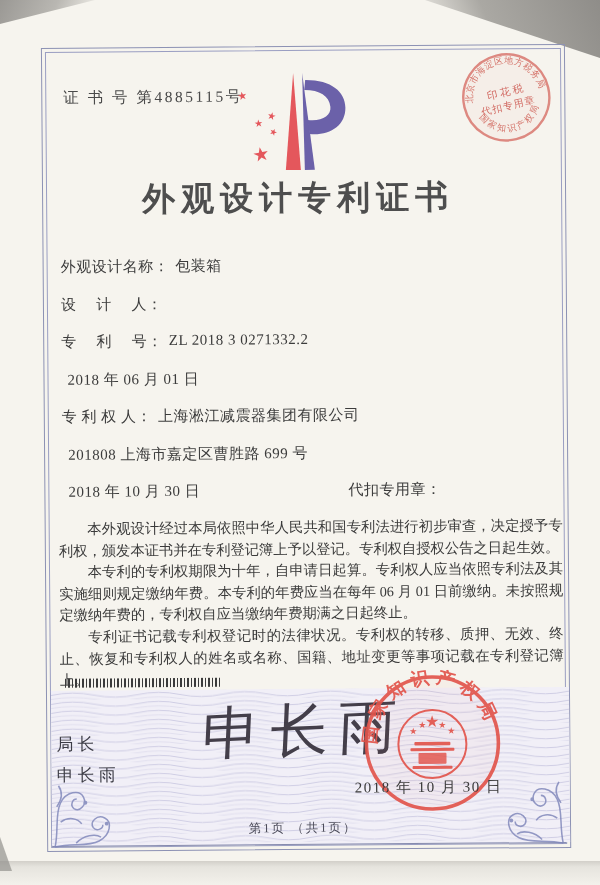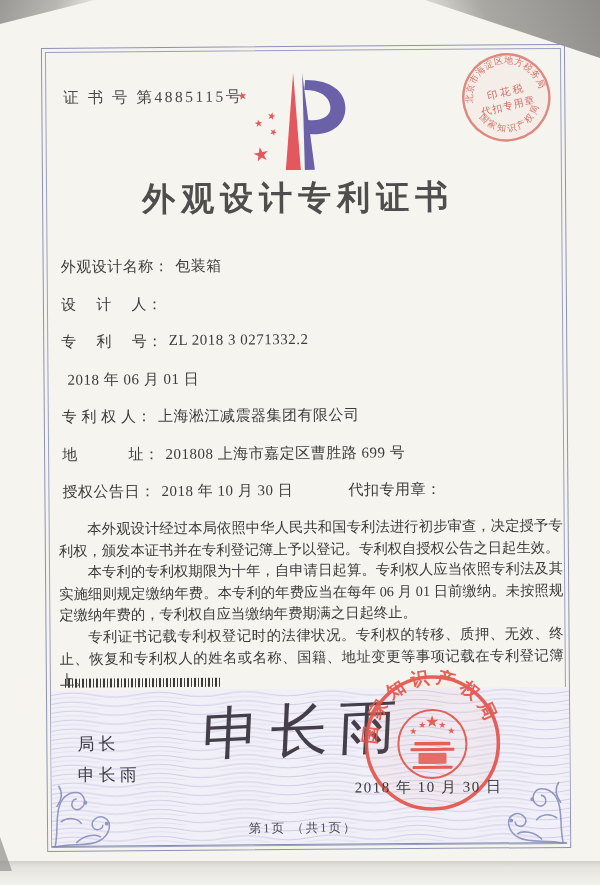--- a/index.html
+++ b/index.html
@@ -56,21 +56,21 @@
   .legal p { text-indent:2em; }
 
   
   .barcode { position:absolute; left:63px; top:677px; width:156px; height:9px;
     background:repeating-linear-gradient(90deg,#3b3b3b 0 1.5px,rgba(0,0,0,0) 1.5px 3px,#3b3b3b 3px 5.5px,rgba(0,0,0,0) 5.5px 7px); }
 
   
   .guilloche { position:absolute; left:49px; top:689px; width:518px; height:155px; background:#f1eff7; }
   .guilloche svg { display:block; }
 
-  .officer { position:absolute; left:75px; top:727px; font-size:17px; letter-spacing:4px; color:#3d3d46; line-height:31px; }
+  .officer { position:absolute; left:54px; top:727px; font-size:17px; letter-spacing:4px; color:#3d3d46; line-height:31px; }
   .signature { position:absolute; left:200px; top:692px; font-size:58px; letter-spacing:10px;
     color:#322d38; transform:rotate(-2deg) skewX(-5deg); opacity:.9; }
 
   .office-seal { position:absolute; left:357px; top:671px; width:146px; height:146px; z-index:3; opacity:.92; }
   .seal-date { position:absolute; left:352px; top:779px; font-size:15px; letter-spacing:1.5px; color:#3a3a3a; z-index:4; }
 
   .ornament { position:absolute; width:96px; height:92px; z-index:2; }
   .ornament-left { left:48px; top:757px; }
   .ornament-right { left:468px; top:757px; transform:scaleX(-1); }
 
@@ -149,25 +149,23 @@
       <span class="value">ZL 2018 3 0271332.2</span>
     </div>
     <div class="row">
       <span class="value">2018 年 06 月 01 日</span>
     </div>
     <div class="row">
       <span class="label">专 利 权 人：</span>
       <span class="value">上海淞江减震器集团有限公司</span>
     </div>
     <div class="row">
-      <span class="label">地　　　 址：</span>
       <span class="value">201808 上海市嘉定区曹胜路 699 号</span>
     </div>
     <div class="row grant-row">
-      <span class="label">授权公告日：</span>
       <span class="value">2018 年 10 月 30 日</span>
       <span class="grant-right">
         <span class="label">代扣专用章：</span>
       </span>
     </div>
   </div>
 
   <div class="legal">
     <p>本外观设计经过本局依照中华人民共和国专利法进行初步审查，决定授予专利权，颁发本证书并在专利登记簿上予以登记。专利权自授权公告之日起生效。</p>
     <p>本专利的专利权期限为十年，自申请日起算。专利权人应当依照专利法及其实施细则规定缴纳年费。本专利的年费应当在每年 06 月 01 日前缴纳。未按照规定缴纳年费的，专利权自应当缴纳年费期满之日起终止。</p>

